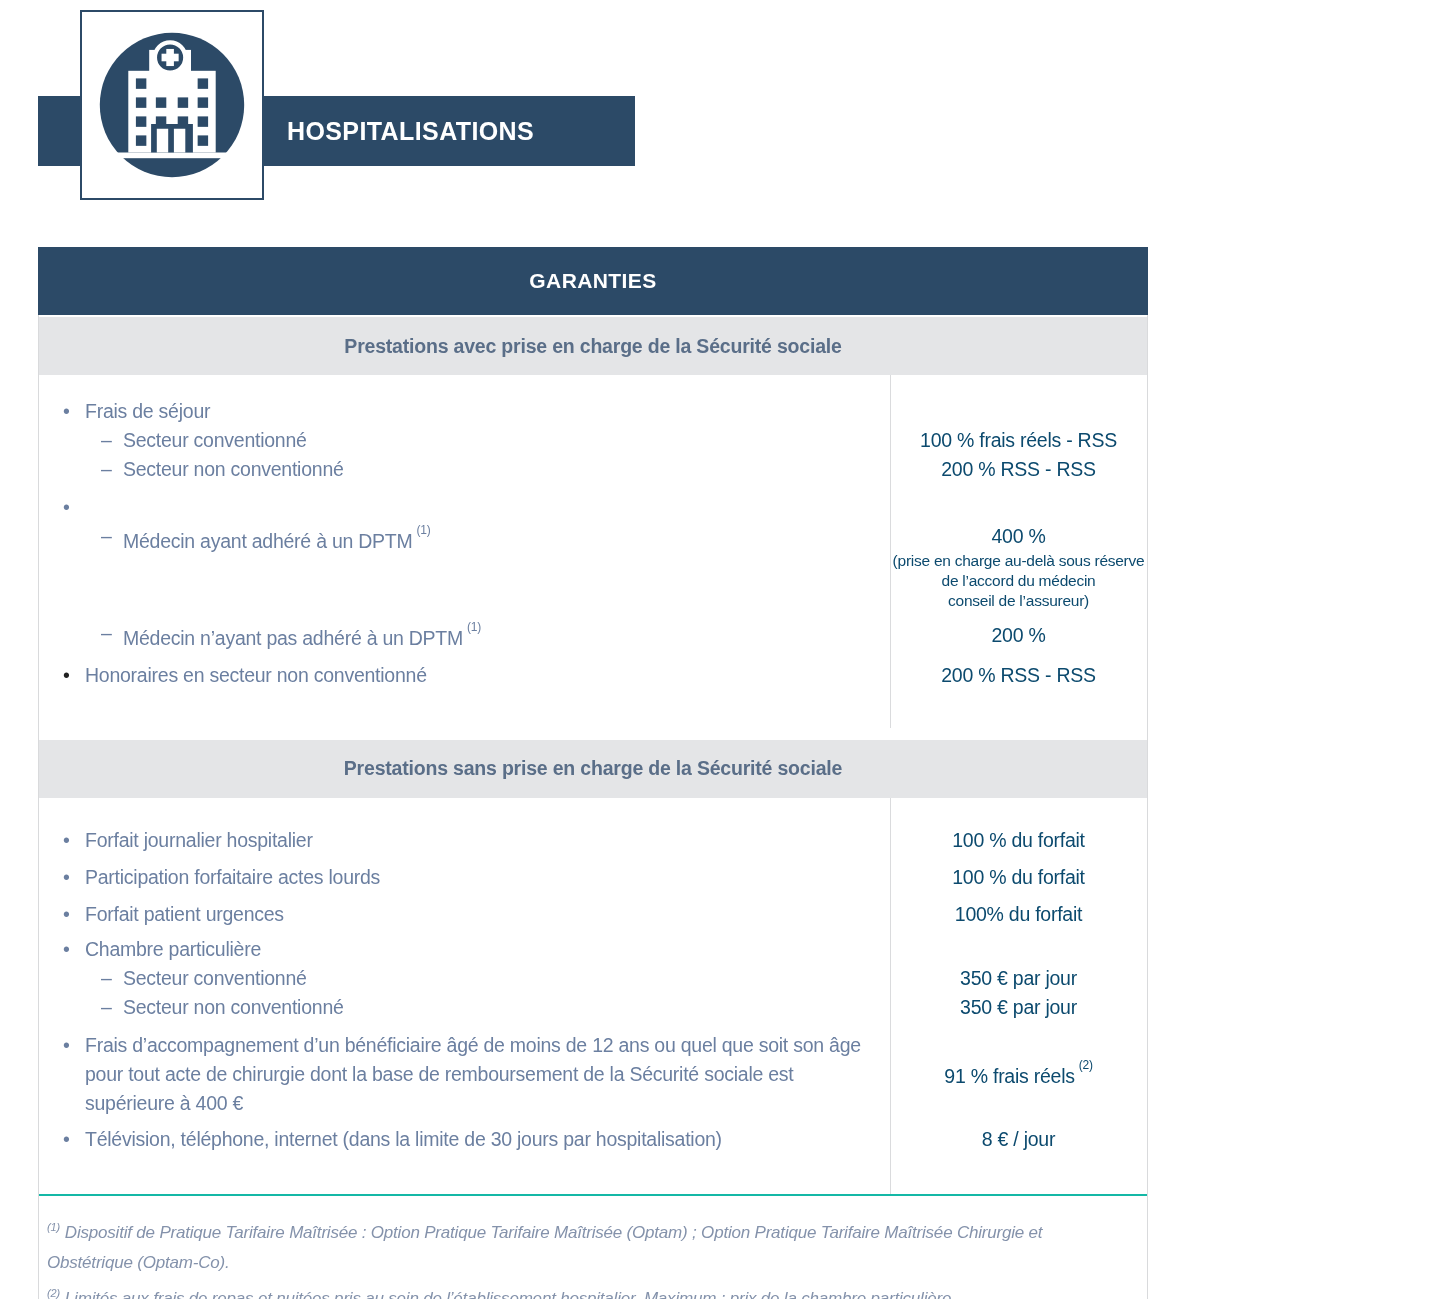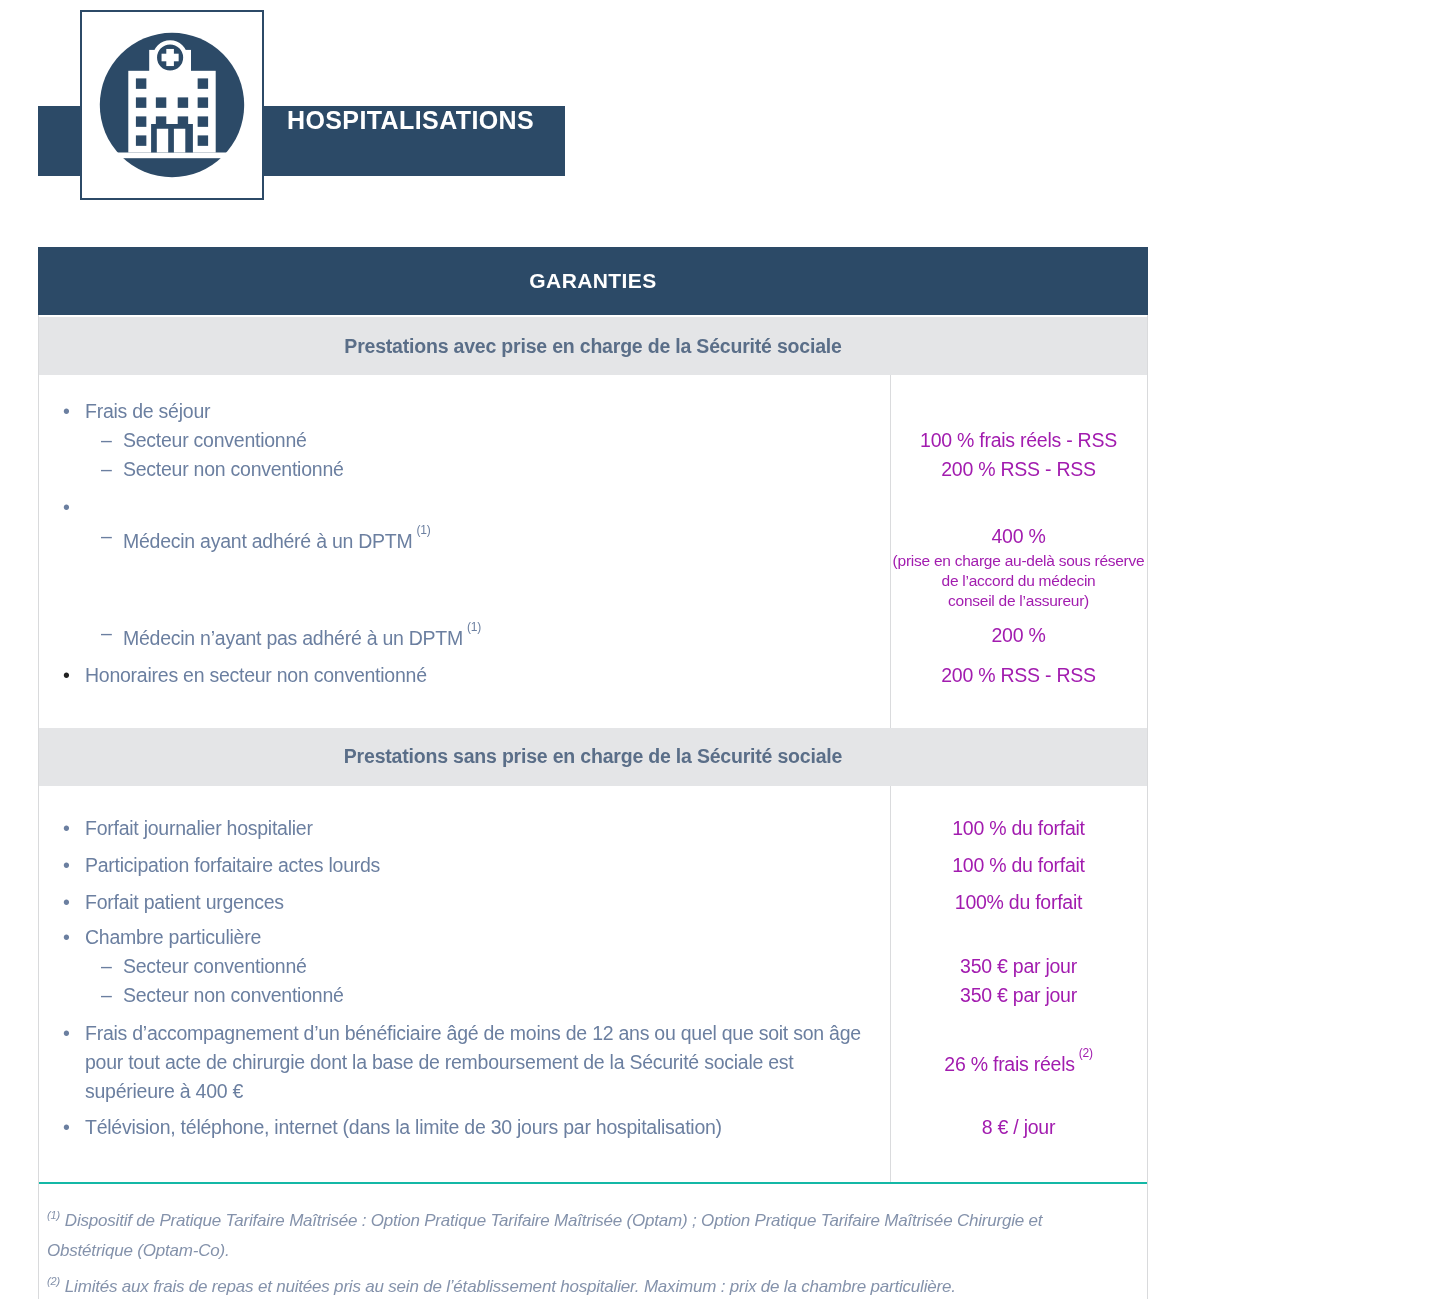--- a/index.html
+++ b/index.html
@@ -4,22 +4,22 @@
 <style>
   * { margin:0; padding:0; box-sizing:border-box; }
   html,body { background:#fff; }
   body {
     width:1430px; height:1299px; position:relative; overflow:hidden;
     font-family:"Liberation Sans","DejaVu Sans",sans-serif;
     -webkit-font-smoothing:antialiased;
   }
   
   .banner {
-    position:absolute; left:38px; top:106px; width:527px; height:70px;
-    background:#2c4a67; display:flex; align-items:flex-start; z-index:1;
+    position:absolute; left:38px; top:96px; width:597px; height:70px;
+    background:#2c4a67; display:flex; align-items:center; z-index:1;
   }
   .banner-label {
     margin-left:249px; color:#fff; font-weight:bold; font-size:25px;
     letter-spacing:.4px; white-space:nowrap;
   }
   .icon-box {
     position:absolute; left:80px; top:10px; width:184px; height:190px;
     background:#fff; border:2px solid #2c4a67; z-index:2;
     display:flex; align-items:center; justify-content:center;
   }
@@ -30,34 +30,35 @@
   }
   .thead {
     height:68px; background:#2c4a67; color:#fff; font-weight:bold;
     font-size:21px; letter-spacing:.4px; display:flex; align-items:center;
     justify-content:center; margin:0 -1px; 
   }
   .subbar {
     height:58px; background:#e4e5e7; color:#5a6e88; font-weight:bold;
     font-size:19.5px; display:flex; align-items:center; justify-content:center;
     letter-spacing:-.2px;
+    margin-top:12px;
   }
   .subbar.first { margin-top:2px; }
   .section { position:relative; background:#fff; }
   .section::before {
     content:""; position:absolute; left:851px; top:0; bottom:0; width:1px;
     background:#dadbdd;
   }
   .sec1 { padding:22px 0 38px 0; }
   .sec2 { padding:28px 0 40px 0; }
   .row { display:flex; }
   .cl { width:851px; color:#6b7fa0; font-size:19.5px; line-height:29px; letter-spacing:-.25px; }
   .cr {
     flex:1; display:flex; flex-direction:column; align-items:center;
-    justify-content:center; text-align:center; color:#a21caf;
+    justify-content:center; text-align:center; color:#0c4a6e;
     font-size:19.5px; line-height:29px; letter-spacing:-.25px;
   }
   .cr.vtop { justify-content:center; }
   .li { display:flex; }
   .li .mk { flex:0 0 22px; }
   .li.b  { padding-left:24px; padding-right:18px; }
   .li.s  { padding-left:62px; padding-right:18px; }
   .li.dark .mk { color:#222; }
   .supn { font-size:12px; font-weight:normal; position:relative; top:-6px; margin-left:4px; }
   .note { font-size:15.5px; line-height:20px; }
@@ -257,21 +258,21 @@
         </div>
     </div>
     <div class="row mt9">
       <div class="cl">
           <div class="li b">
             <span class="mk">•</span>
             <span>Frais d’accompagnement d’un bénéficiaire âgé de moins de 12 ans ou quel que soit son âge pour tout acte de chirurgie dont la base de remboursement de la Sécurité sociale est supérieure à 400 €</span>
           </div>
         </div>
       <div class="cr">
-          <span><span>26 % frais réels</span><sup class="supn">(2)</sup></span>
+          <span><span>91 % frais réels</span><sup class="supn">(2)</sup></span>
         </div>
     </div>
     <div class="row mt7">
       <div class="cl">
           <div class="li b">
             <span class="mk">•</span>
             <span>Télévision, téléphone, internet (dans la limite de 30 jours par hospitalisation)</span>
           </div>
         </div>
       <div class="cr">

